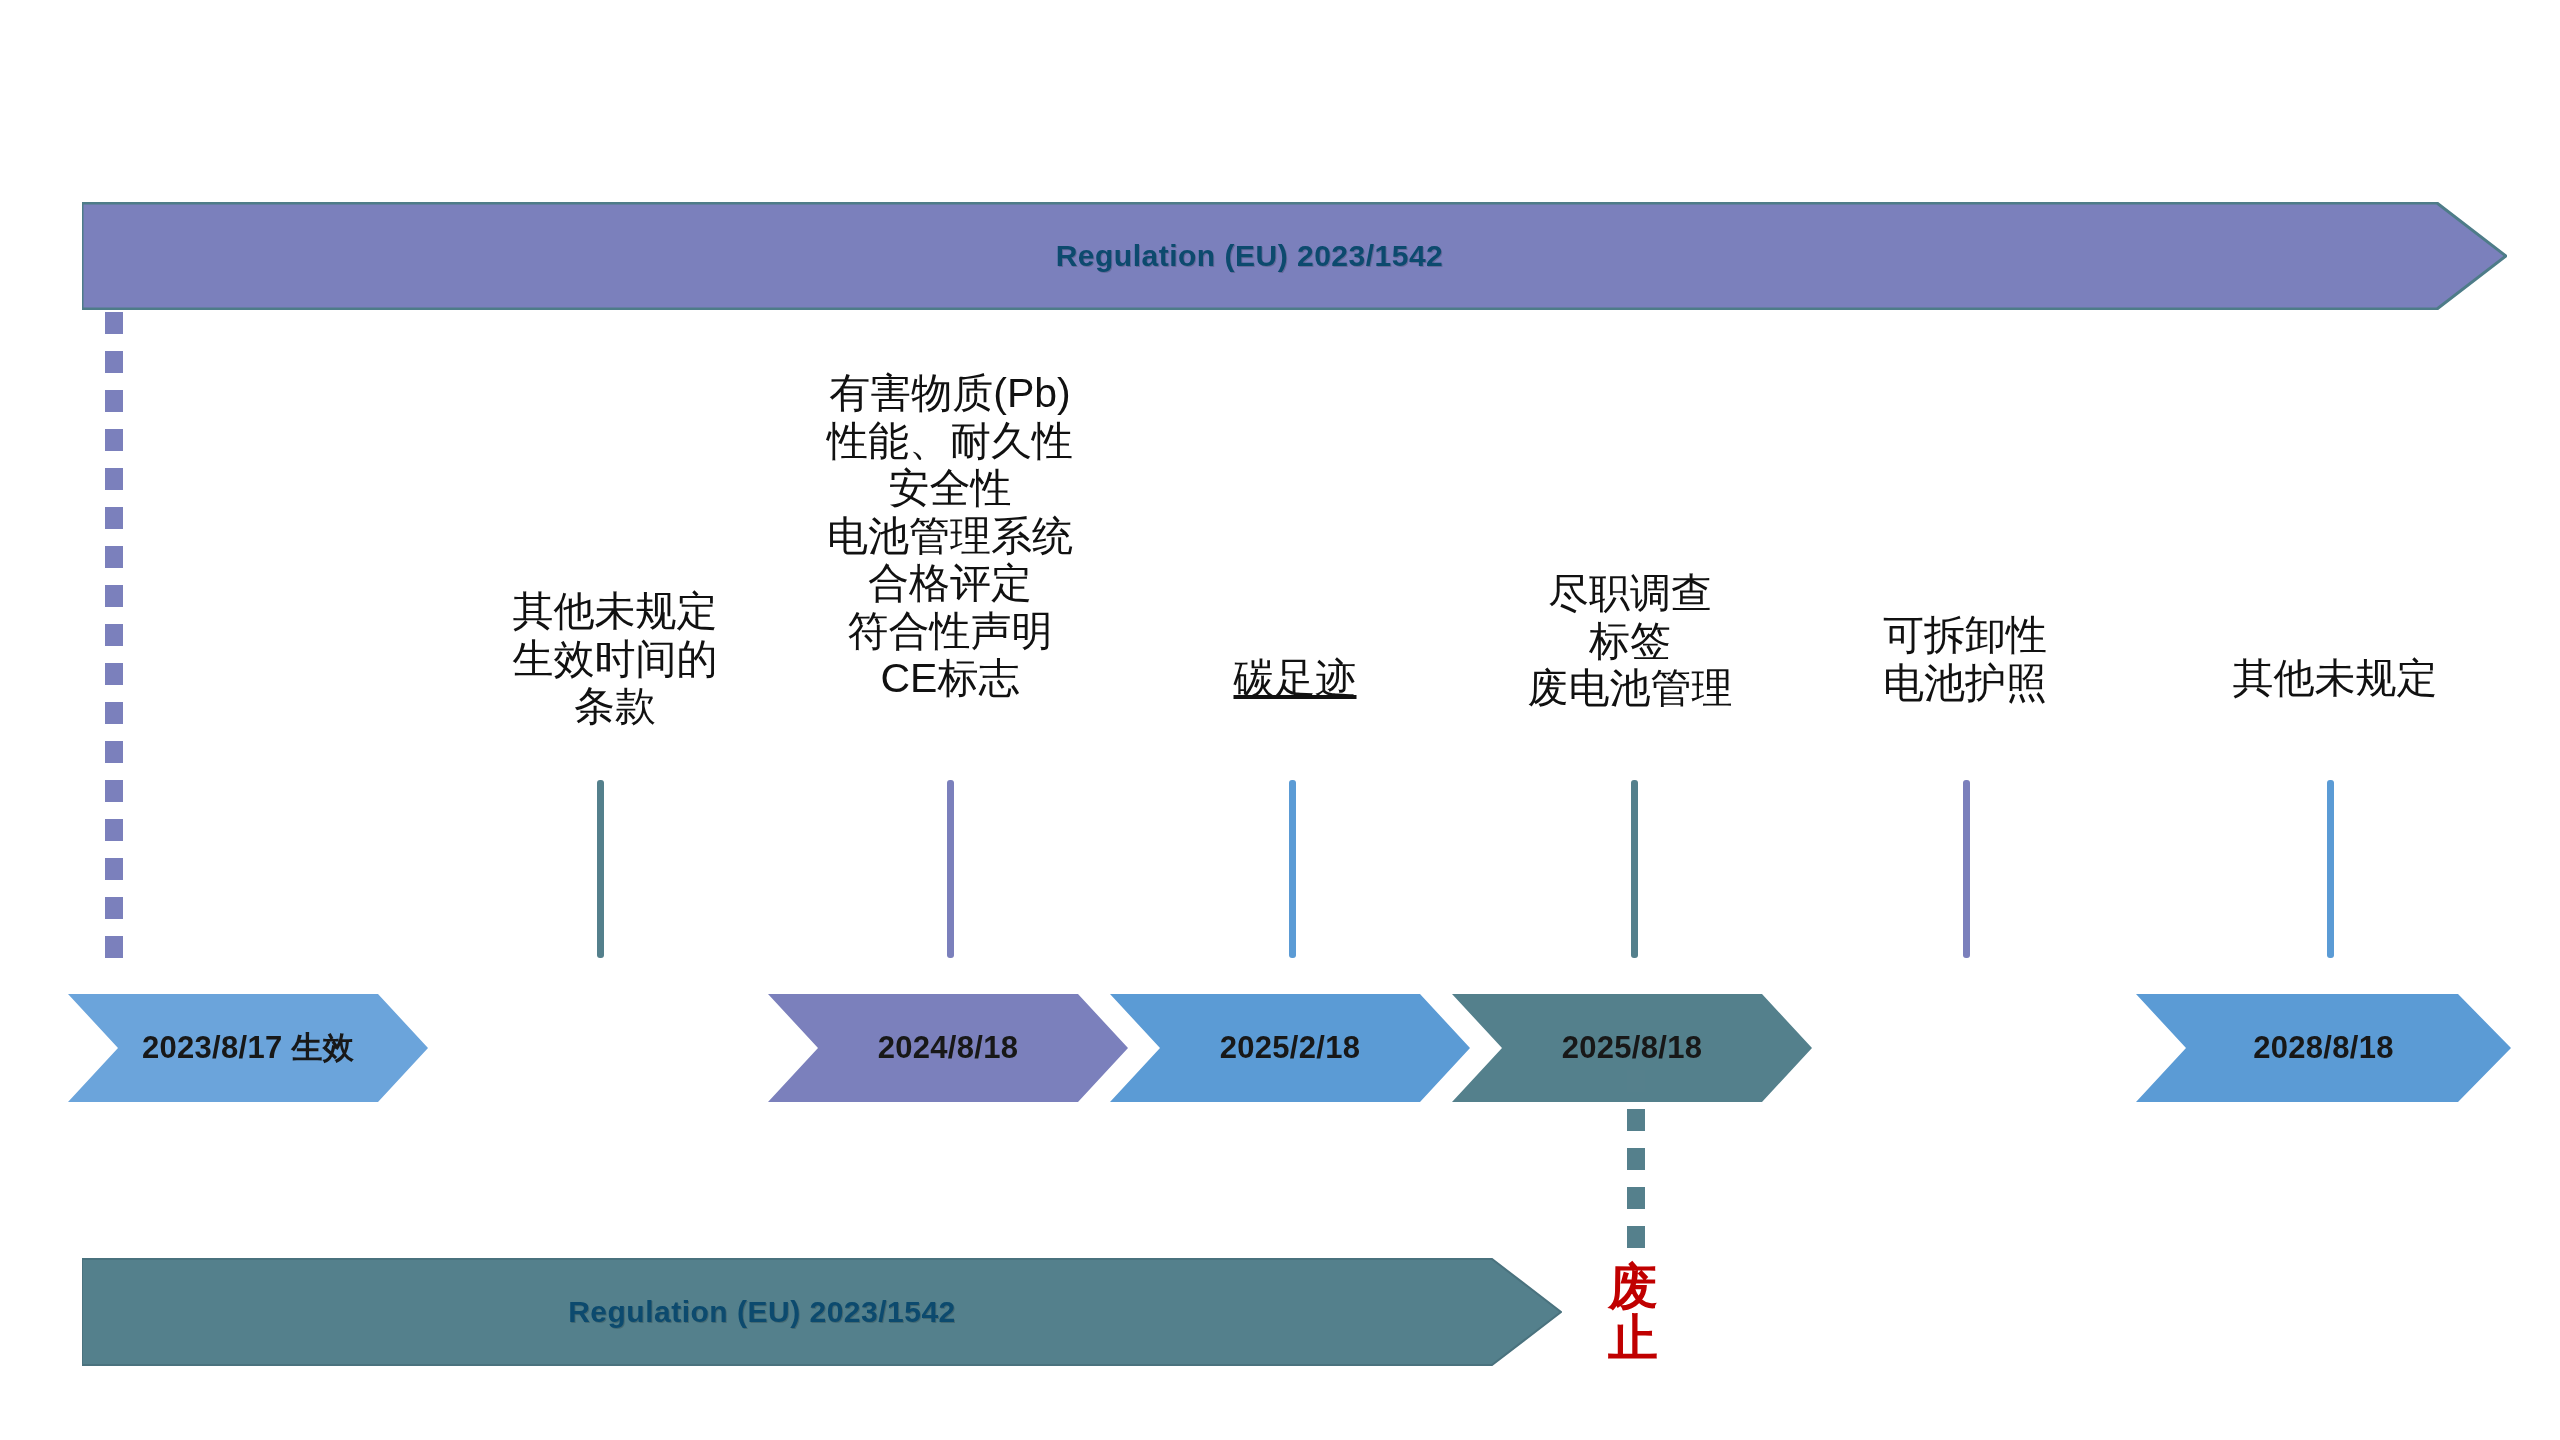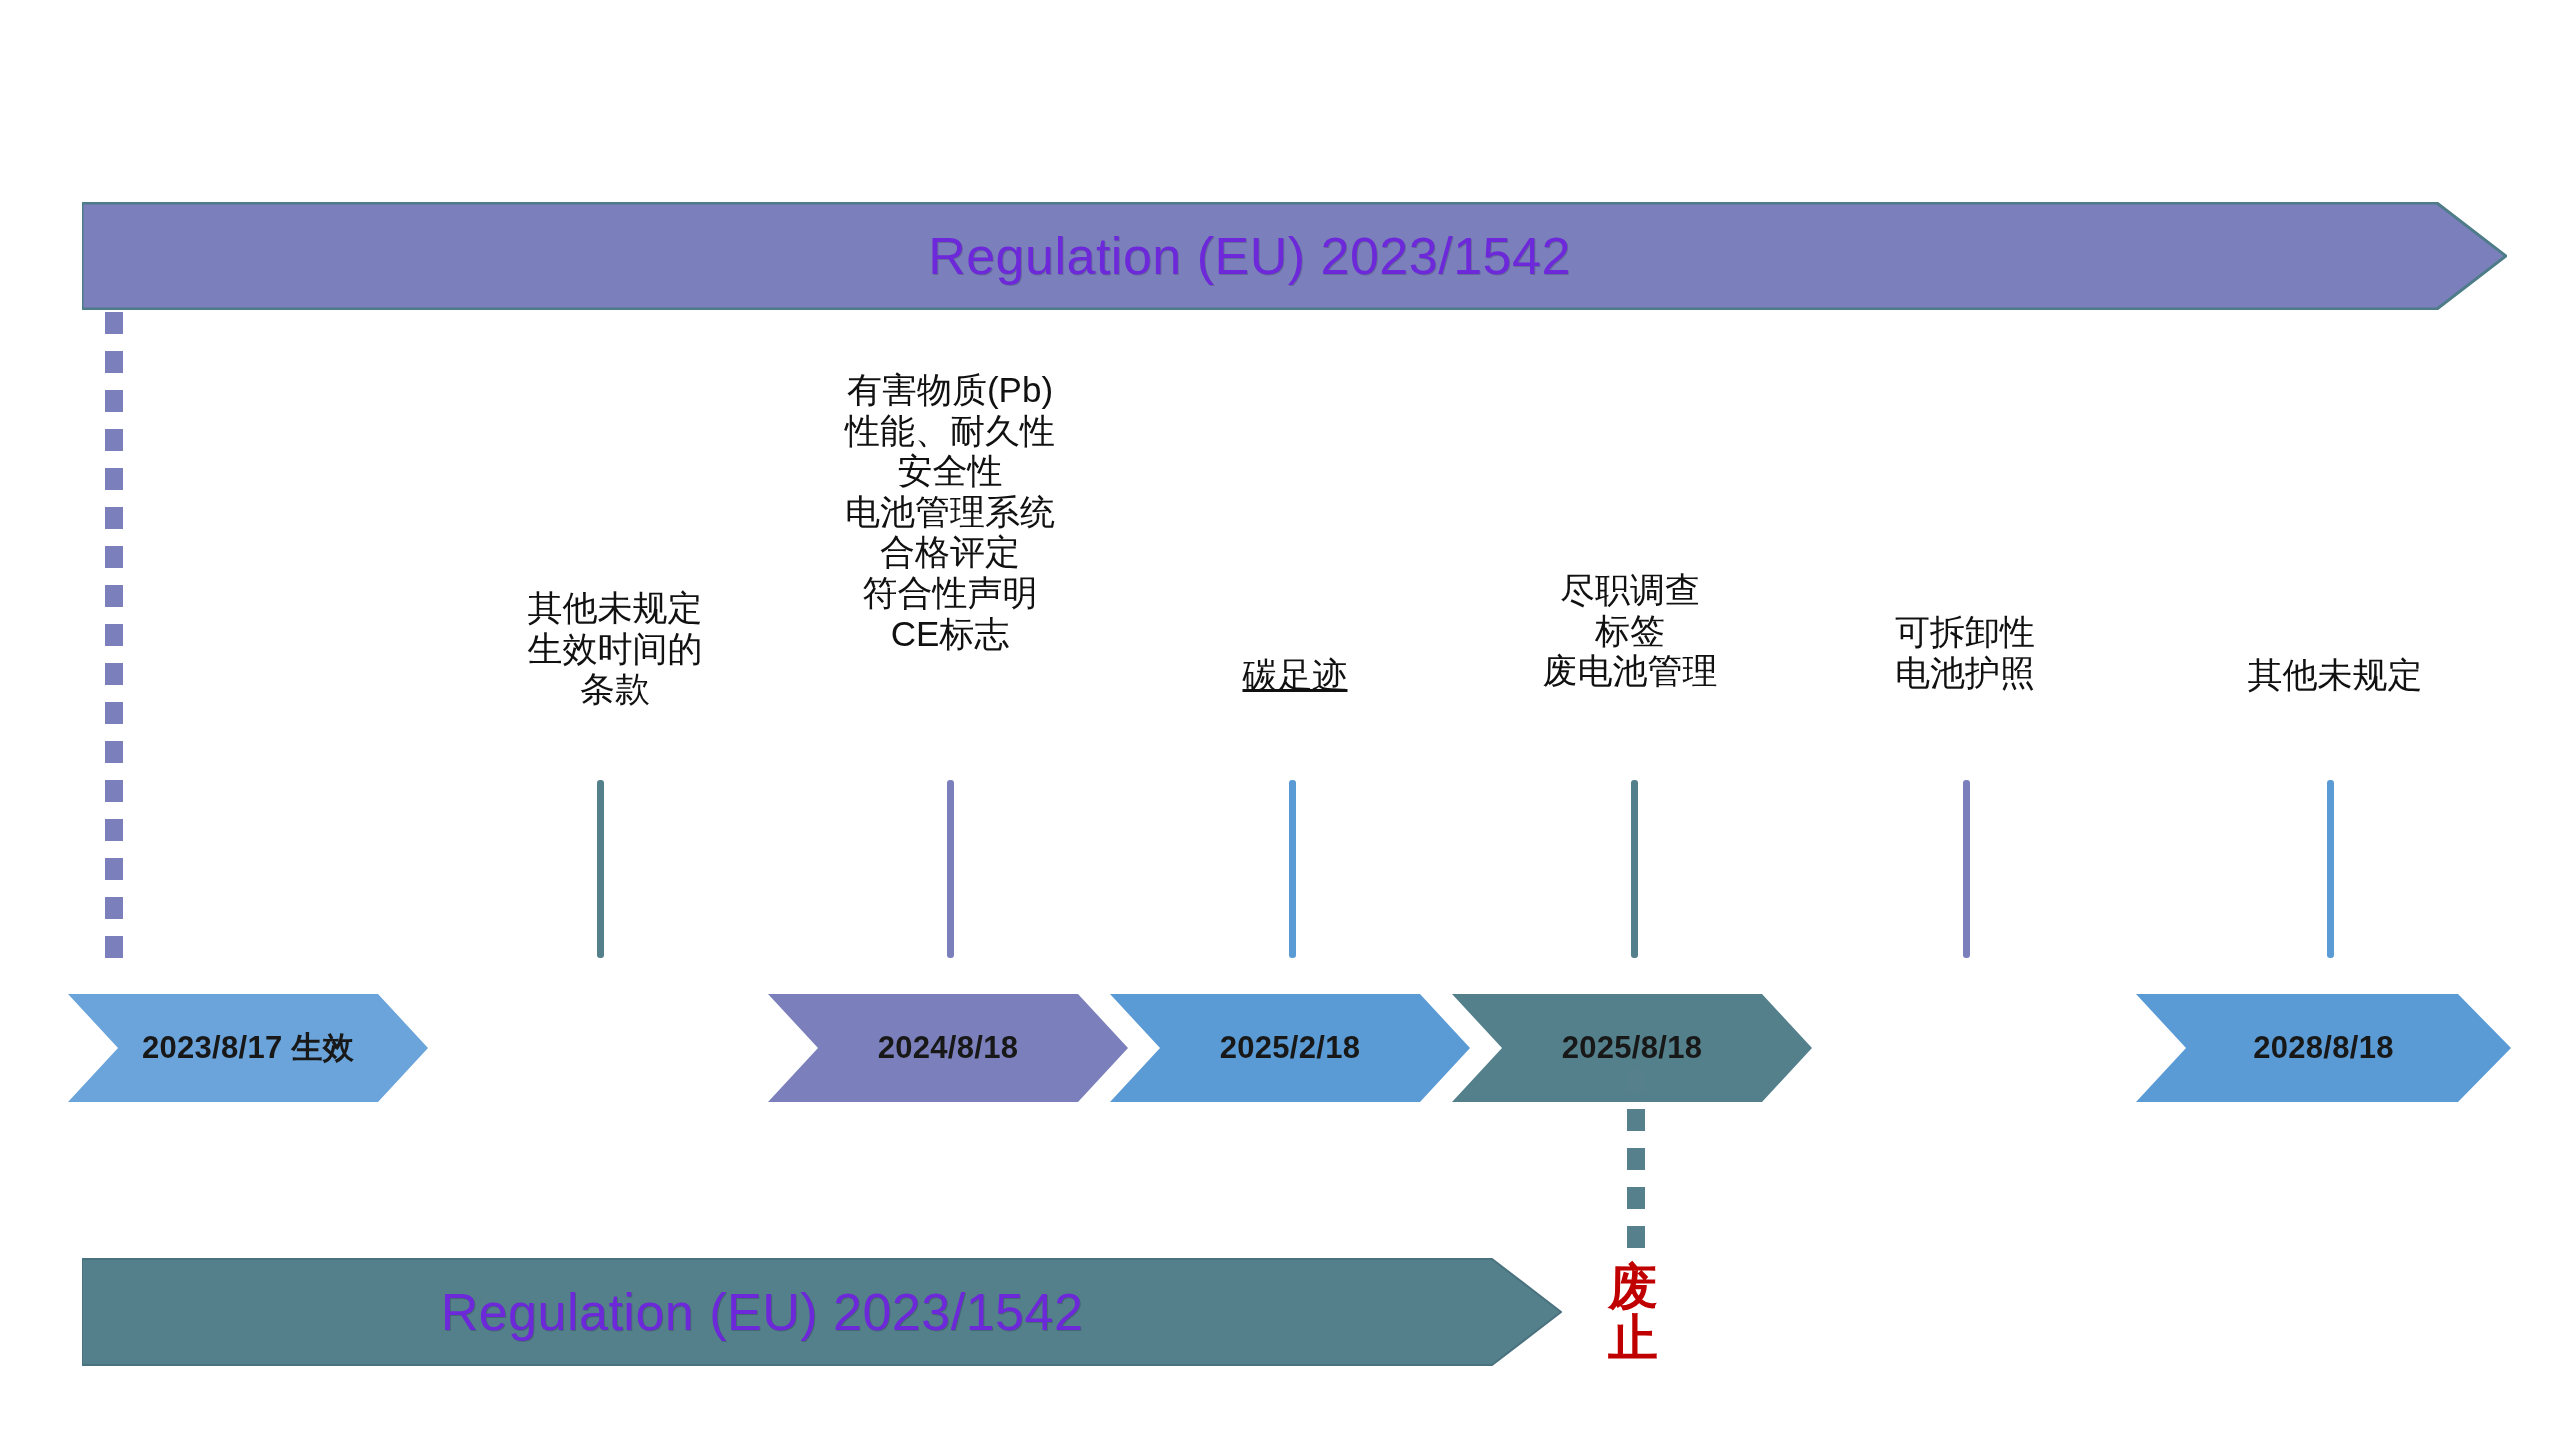--- a/index.html
+++ b/index.html
@@ -26,24 +26,24 @@
   
   .banner {
     position: absolute;
     display: flex;
     align-items: center;
     justify-content: center;
   }
   .banner .banner-label {
     position: relative;
     z-index: 3;
-    font-size: 52px;
-    font-weight: normal;
+    font-size: 30px;
+    font-weight: bold;
     letter-spacing: 0.5px;
-    color: #6d28d9;
+    color: #0c4a6e;
     text-shadow: 1px 1px 0 rgba(0,0,0,0.18);
     white-space: nowrap;
   }
   .banner-shape {
     position: absolute;
     left: 0; top: 0;
     width: 100%;
     height: 100%;
     z-index: 1;
   }
@@ -132,21 +132,21 @@
     position: absolute;
     width: 7px;
     border-radius: 3px;
     z-index: 2;
   }
 
   
   .event-text {
     position: absolute;
     text-align: center;
-    font-size: 35px;
+    font-size: 41px;
     line-height: 1.16;
     color: #111111;
     white-space: nowrap;
     z-index: 4;
   }
   .event-text .line { display: block; }
 
   
   #abolish {
     position: absolute;

